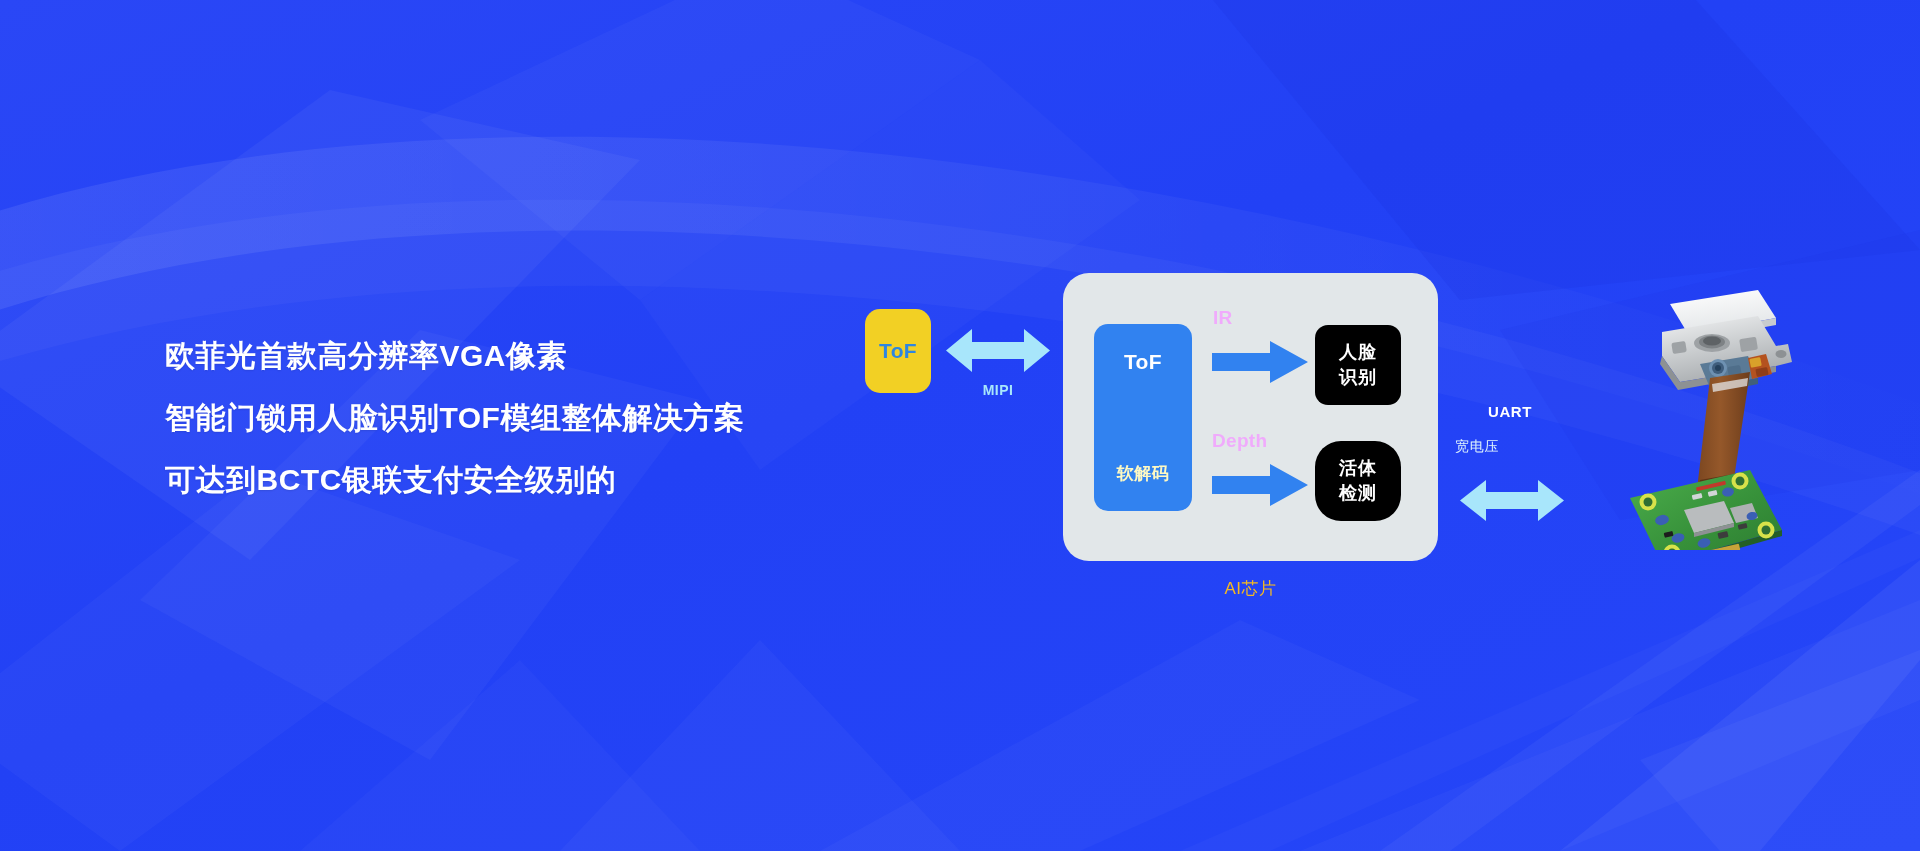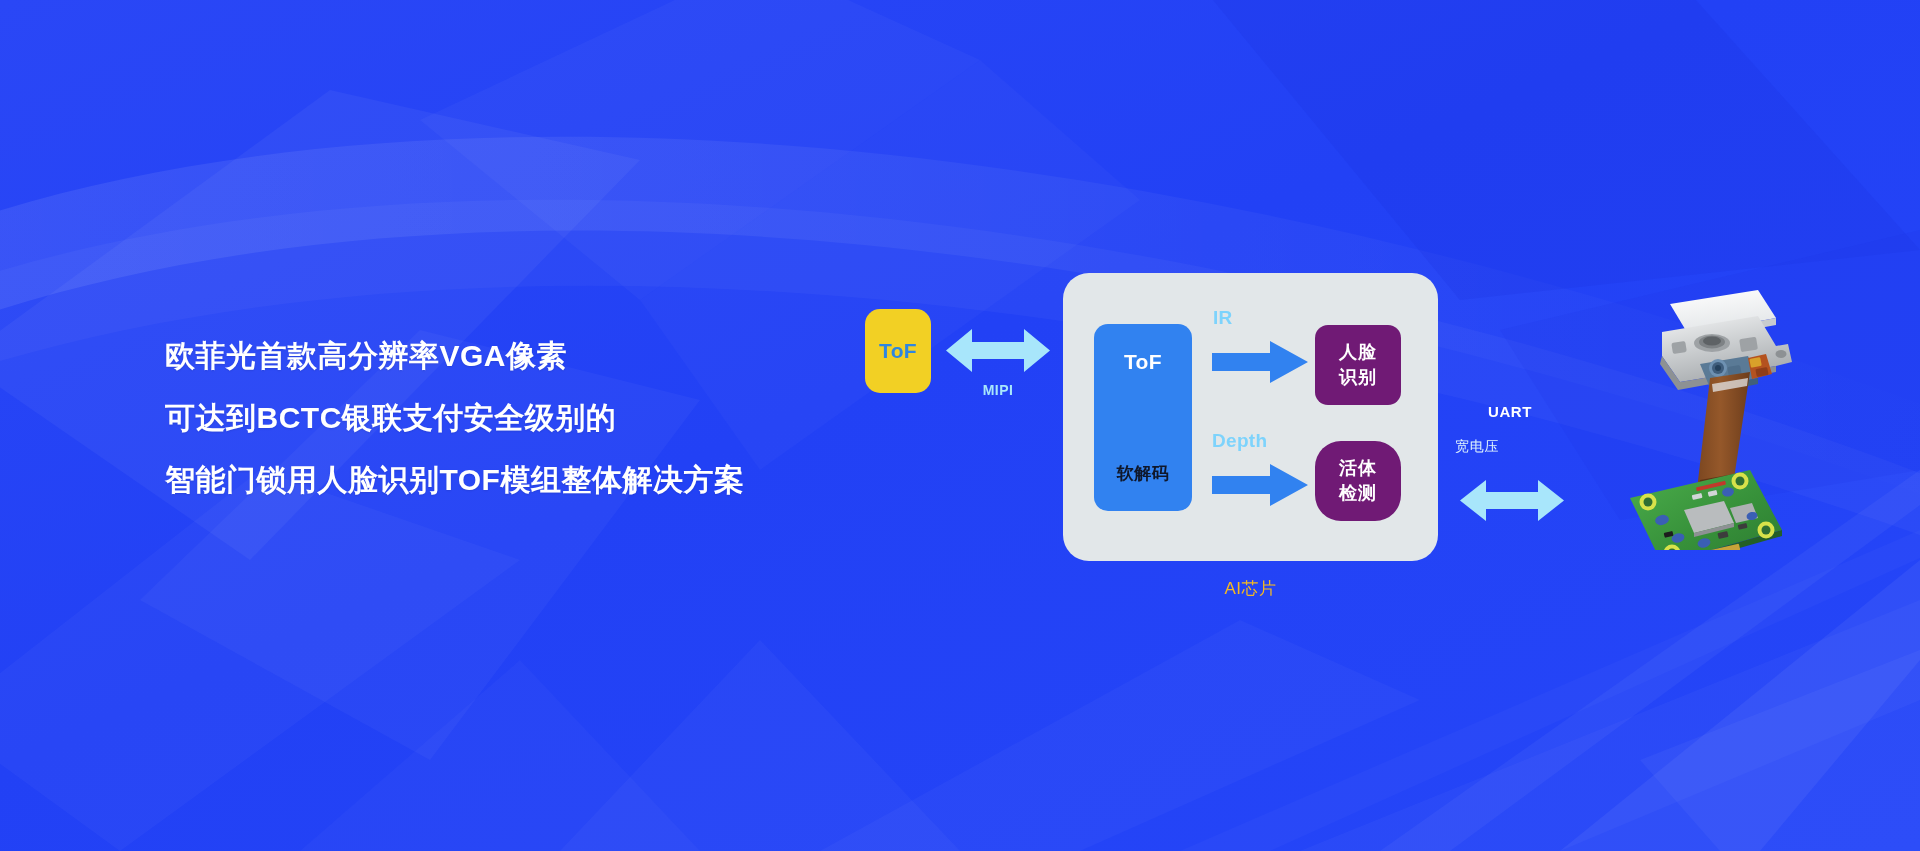--- a/index.html
+++ b/index.html
@@ -62,36 +62,36 @@
 
   .tof-core{
     position:absolute;left:1094px;top:324px;
     width:98px;height:187px;
     background:#3182f0;border-radius:14px;
     display:flex;flex-direction:column;
     align-items:center;justify-content:space-between;
     padding:26px 0 26px 0;box-sizing:border-box;
   }
   .tof-core .t1{color:#fff;font-size:21px;font-weight:bold;letter-spacing:.4px;}
-  .tof-core .t2{color:#0f172a;font-size:17px;font-weight:bold;letter-spacing:.5px;}
+  .tof-core .t2{color:#fef9c3;font-size:17px;font-weight:bold;letter-spacing:.5px;}
 
   .flow-label{
-    position:absolute;color:#7dd3fc;font-size:19px;font-weight:bold;
+    position:absolute;color:#f0abfc;font-size:19px;font-weight:bold;
     letter-spacing:.3px;
   }
   .flow-label.ir{left:1213px;top:307px;}
   .flow-label.depth{left:1212px;top:430px;}
 
   .flow-arrow{position:absolute;width:96px;height:42px;}
   .flow-arrow.ir{left:1212px;top:341px;}
   .flow-arrow.depth{left:1212px;top:464px;}
 
   .out-box{
     position:absolute;width:86px;height:80px;
-    background:#701a75;border-radius:13px;
+    background:#000000;border-radius:13px;
     display:flex;flex-direction:column;
     align-items:center;justify-content:center;
   }
   .out-box.face{left:1315px;top:325px;}
   .out-box.live{left:1315px;top:441px;border-radius:26px;}
   .out-box span{
     color:#fff;font-size:18px;font-weight:bold;line-height:25px;
     letter-spacing:1px;
   }
 
@@ -155,22 +155,22 @@
 
     <polygon points="560,851 760,640 960,851" fill="#ffffff" opacity="0.030"></polygon>
     <polygon points="300,851 520,660 700,851" fill="#ffffff" opacity="0.022"></polygon>
 
     <polygon points="1380,851 1920,470 1920,505 1450,851" fill="#ffffff" opacity="0.045"></polygon>
     <polygon points="1180,851 1920,530 1920,558 1270,851" fill="#ffffff" opacity="0.022"></polygon>
   </svg>
 
   <div class="headline">
     <div class="line">欧菲光首款高分辨率VGA像素</div>
+    <div class="line">智能门锁用人脸识别TOF模组整体解决方案</div>
     <div class="line">可达到BCTC银联支付安全级别的</div>
-    <div class="line">智能门锁用人脸识别TOF模组整体解决方案</div>
   </div>
 
   <div class="tof-sensor">
     <span class="lbl">ToF</span>
   </div>
 
   <svg class="mipi-arrow" viewBox="0 0 104 47">
     <polygon points="0,23.5 26,2 26,15 78,15 78,2 104,23.5 78,45 78,32 26,32 26,45" fill="#a8e6fb"></polygon>
   </svg>
   <div class="mipi-label">MIPI</div>

